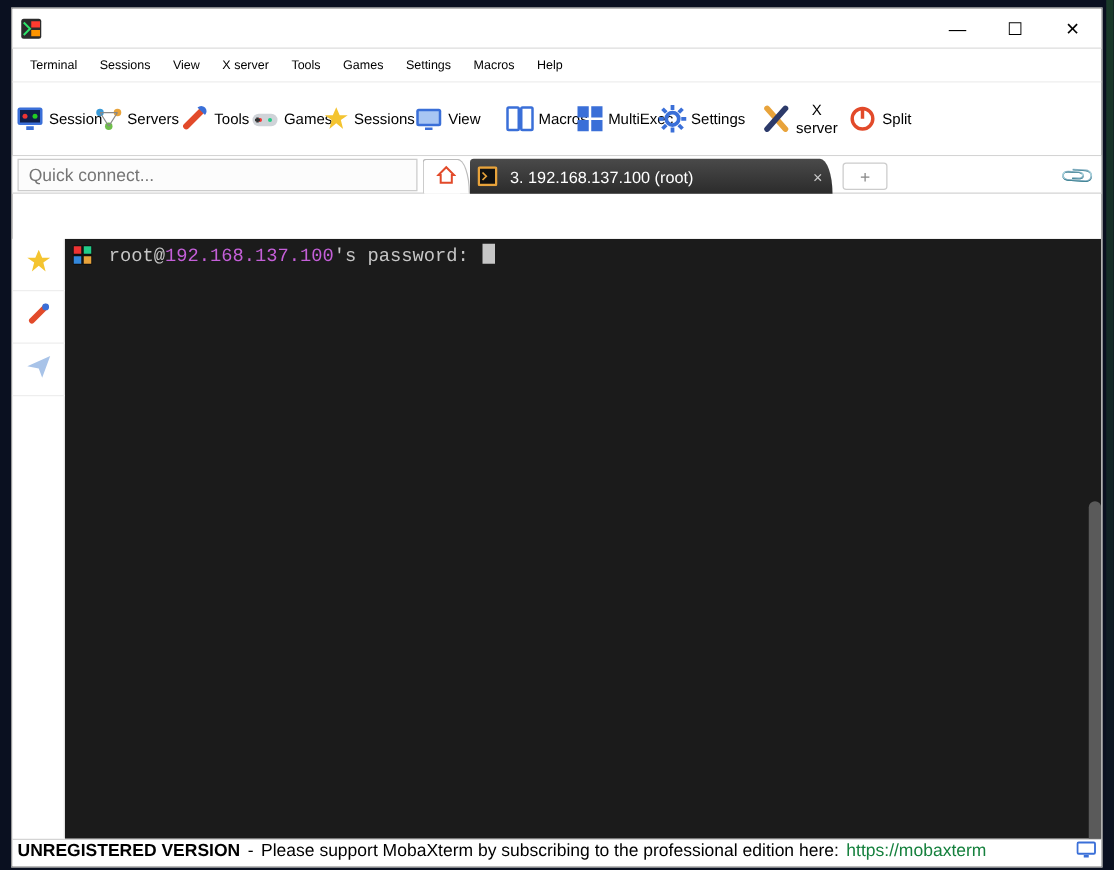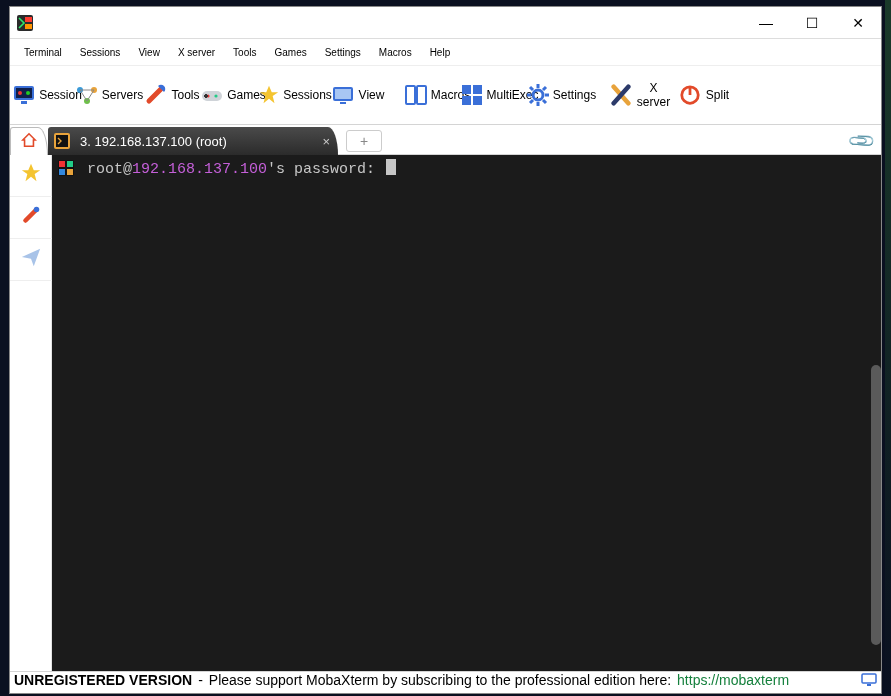--- a/index.html
+++ b/index.html
@@ -15,21 +15,21 @@
     .toolbar { height: 60px; display: flex; align-items: center; padding: 2px 6px; border-top: 1px solid #eee; border-bottom: 1px solid #d4d4d4; }
     .tbbtn { width: 62px; height: 56px; display: flex; align-items: center; justify-content: center; gap: 3px; text-align: center; font-size: 12px; }
     .tbbtn .ic { width: 26px; height: 26px; display: flex; align-items: center; justify-content: center; }
     .tabbar { height: 30px; display: flex; align-items: stretch; background: #fff; border-bottom: 1px solid #d4d4d4; position: relative; }
     .quick-connect { width: 320px; height: 26px; margin: 2px 4px 0 4px; border: 1px solid #ccc; background: #fcfcfc; color: #808080; font-size: 14px; padding: 0 8px; outline: none; }
     .home-tab { width: 38px; height: 28px; margin-top: 2px; background: #fff; border: 1px solid #bbb; border-bottom: none; border-top-left-radius: 3px; border-top-right-radius: 10px 28px; display: flex; align-items: center; justify-content: center; }
     .session-tab { height: 28px; margin-top: 2px; background: linear-gradient(#4a4a4a,#2b2b2b); color: #fff; display: flex; align-items: center; padding: 0 8px 0 6px; border-top-left-radius: 3px; border-top-right-radius: 10px 28px; gap: 6px; font-size: 13px; width: 290px; }
     .session-tab .tabclose { margin-left: auto; font-size: 13px; color: #ccc; }
     .add-tab { width: 36px; height: 22px; margin: 5px 0 0 8px; border: 1px solid #ccc; border-radius: 3px; display: flex; align-items: center; justify-content: center; color: #888; font-size: 14px; }
     .attach-icon { position: absolute; right: 8px; top: 5px; font-size: 18px; transform: rotate(-45deg); color: #5a7fb3; }
-    .body-area { flex: 1; display: flex; background: #fff; overflow: hidden; }
+    .body-area { flex: 1; display: flex; background: #fff; overflow: hidden; margin-top: 36px; }
     .leftbar { width: 42px; display: flex; flex-direction: column; background: #fff; border-right: 1px solid #e3e3e3; }
     .leftbtn { width: 42px; height: 42px; display: flex; align-items: center; justify-content: center; font-size: 20px; border-bottom: 1px solid #eee; }
     .terminal { flex: 1; background: #1b1b1b; color: #c6c6c6; font-family: "Consolas", "Courier New", monospace; font-size: 15px; padding: 4px 6px; position: relative; overflow: hidden; }
     .termline { white-space: pre; line-height: 1.3; }
     .termline .user { color: #c6c6c6; }
     .termline .host { color: #c45fd8; }
     .cursor { display: inline-block; width: 10px; height: 16px; background: #c6c6c6; vertical-align: -2px; margin-left: 2px; animation: blink 1s steps(1) infinite; }
     @keyframes blink { 50% { opacity: 0; } }
     .term-scrollbar { position: absolute; right: 0; top: 210px; width: 10px; height: 280px; background: #5a5a5a; border-radius: 5px; }
     .tiny-icon { width: 16px; height: 16px; display:inline-block; vertical-align:-3px; margin-right:4px; }
@@ -188,20 +188,21 @@
           <svg viewBox="0 0 24 24" width="22" height="22">
             <circle cx="12" cy="12" r="9" fill="none" stroke="#e24a2a" stroke-width="3"></circle>
             <line x1="12" y1="3" x2="12" y2="12" stroke="#e24a2a" stroke-width="3"></line>
           </svg>
         </span>
         <span>Split</span>
       </div>
   </div>
 
   <div class="tabbar">
+    <input class="quick-connect" placeholder="Quick connect..." style="">
     <div class="home-tab">
       <span><svg viewBox="0 0 18 18" width="16" height="16">
             <path d="M2 9 L9 2 L16 9 L14 9 L14 16 L4 16 L4 9 Z" fill="none" stroke="#e24a2a" stroke-width="1.8"></path>
           </svg></span>
     </div>
     <div class="session-tab">
       <span class="tiny-icon"><svg viewBox="0 0 16 16" width="16" height="16">
             <rect width="16" height="16" rx="2" fill="#e8a33b"></rect>
             <rect x="2" y="2" width="12" height="12" fill="#111"></rect>
             <path d="M4 5 L7 8 L4 11" stroke="#e8a33b" stroke-width="1.4" fill="none"></path>

